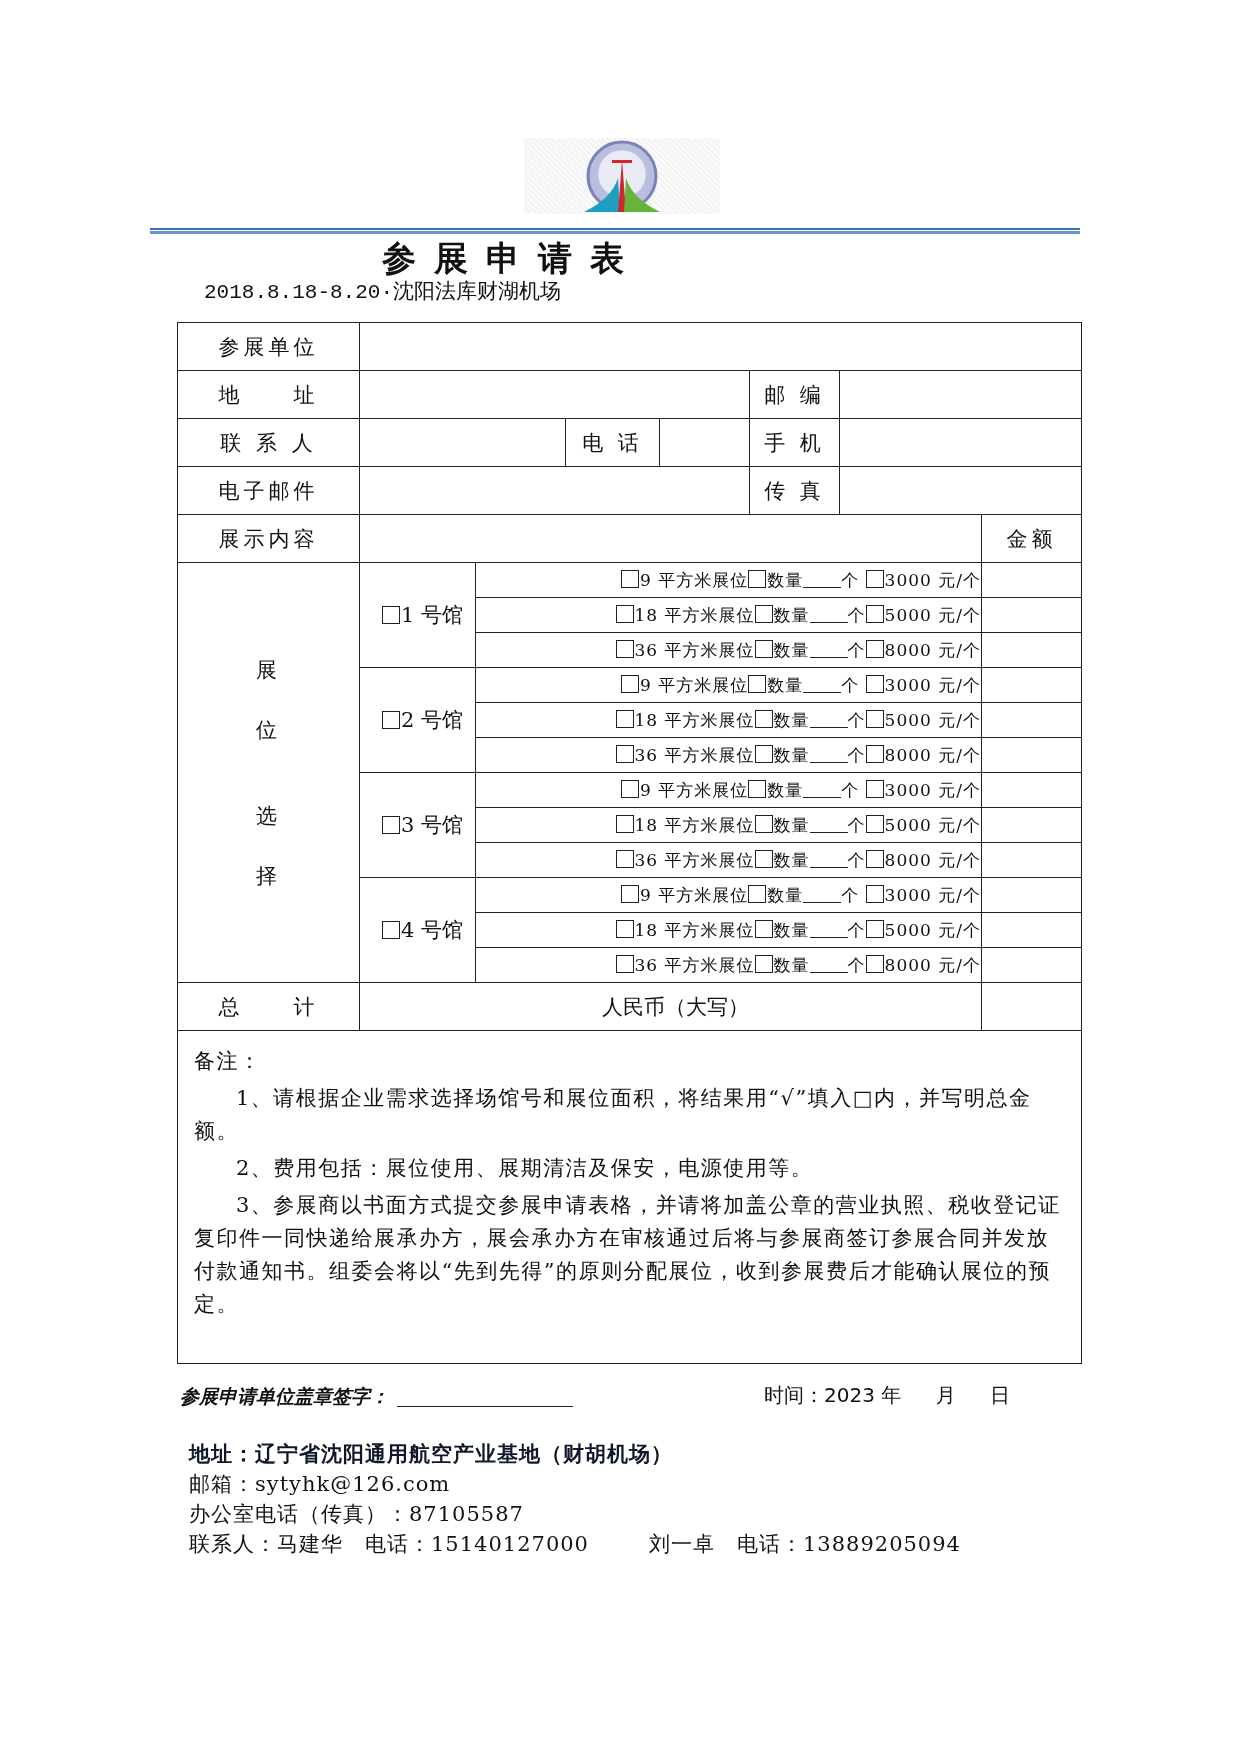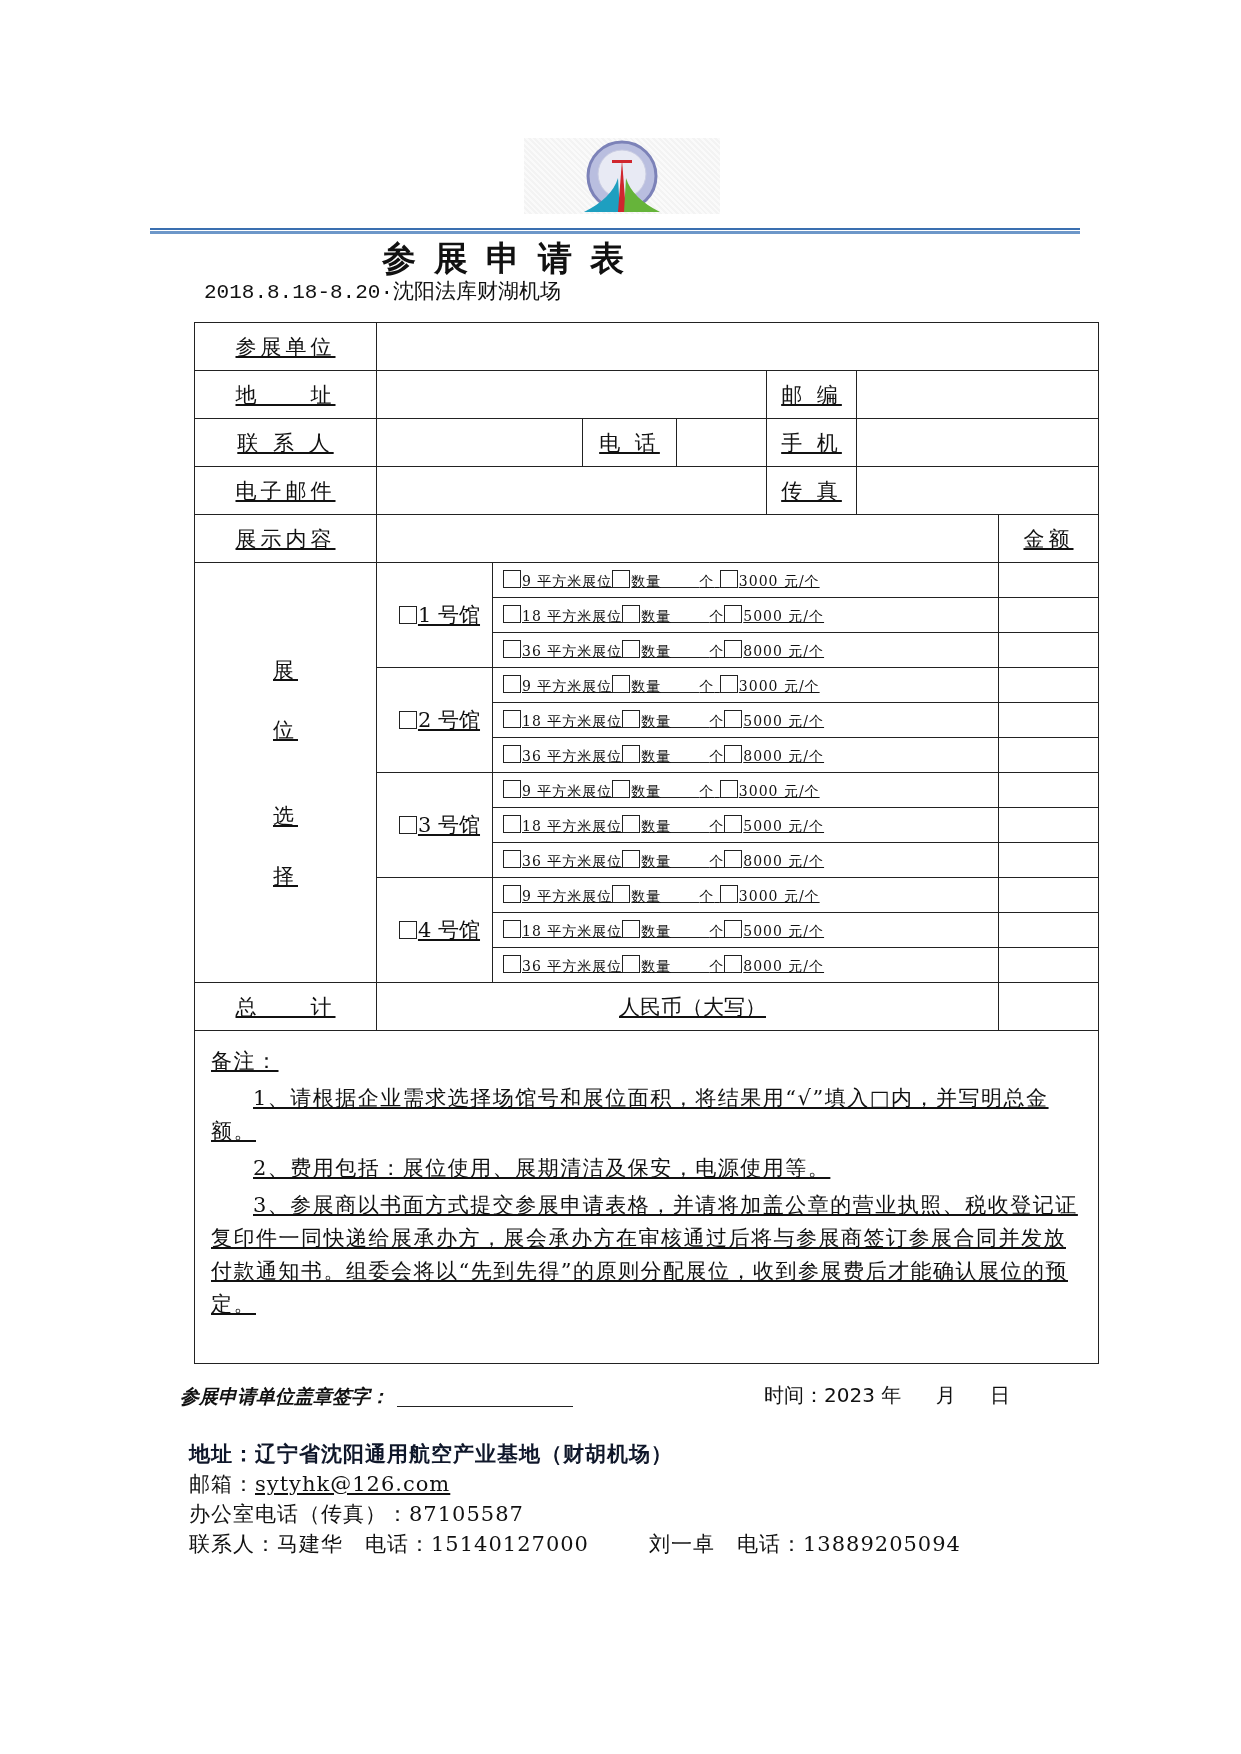--- a/index.html
+++ b/index.html
@@ -7,41 +7,41 @@
          font-family:"DejaVu Serif","Liberation Serif",serif; color:#111; }
   .abs { position:absolute; }
   #logo { left:524px; top:138px; width:196px; height:76px;
           background:repeating-linear-gradient(45deg,#f3f3f3 0 2px,#fafafa 2px 4px); }
   #logo svg { display:block; }
   #rule { left:150px; top:228px; width:930px; height:6px;
           background:linear-gradient(#3a6fb0 0 2px,#fff 2px 3px,#6d97c9 3px 6px); }
   #title { left:0; width:1024px; top:236px; text-align:center; font-size:34px;
            font-weight:bold; letter-spacing:18px; font-family:"DejaVu Sans","Liberation Sans",sans-serif; }
   #subtitle { left:204px; top:277px; font-size:21px; font-family:Liberation Mono, monospace; }
-  table { position:absolute; left:194px; top:322px; border-collapse:collapse; table-layout:fixed; width:904px;text-decoration:underline; }
+  table { position:absolute; left:177px; top:322px; border-collapse:collapse; table-layout:fixed; width:904px; }
   td { border:1.5px solid #222; padding:0; font-size:21px; vertical-align:middle; }
   td.lbl { text-align:center; letter-spacing:4px; }
   .r49 td { height:47px; }
   .booth td { height:34px; }
-  .booth td.opt { padding-left:10px; white-space:nowrap; font-size:14px; letter-spacing:1px; }
+  .booth td.opt { padding-left:10px; white-space:nowrap; font-size:17px; letter-spacing:1px;text-align:right; }
   .box { display:inline-block; width:16px; height:16px; border:1.5px solid #222; vertical-align:-2px; margin-right:1px; }
   .blank { display:inline-block; width:38px; border-bottom:1.5px solid #222; height:18px; vertical-align:-2px; }
   .hall { padding-left:10px;text-align:center; }
   .vert { text-align:center; line-height:60px; letter-spacing:0; }
   .notes { vertical-align:top; padding:10px 12px 38px 12px; font-size:21px; line-height:33px; letter-spacing:1.5px; }
   .notes p { margin:4px; }
   .indent { text-indent:42px; }
   #sign { left:180px; top:1384px; font-size:19px; font-weight:bold; font-family:"DejaVu Sans","Liberation Sans",sans-serif;font-style:italic; }
   #sign .line { display:inline-block; width:176px; border-bottom:1.5px solid #222; height:20px; vertical-align:-4px; margin-left:8px; }
   #date { left:764px; top:1382px; font-size:20px; font-family:"DejaVu Sans","Liberation Sans",sans-serif; }
   #date span { margin-right:28px; }
   .foot { left:189px; font-size:21px; letter-spacing:1px; }
   #addr { top:1440px; color:#0f172a; font-weight:bold; }
   #email { top:1470px; }
-  #email a { color:#111; text-decoration:underline; }
+  #email a { color:#111; }
   #office { top:1500px; }
   #contacts { top:1530px; }
   #contacts .gap { display:inline-block; width:60px; }
 </style>
 </head>
 <body>
 
 <div id="logo" class="abs">
   <svg width="196" height="76" viewBox="0 0 196 76">
     <circle cx="98" cy="38" r="34" fill="#b9bedf" stroke="#7c82b8" stroke-width="3"></circle>

